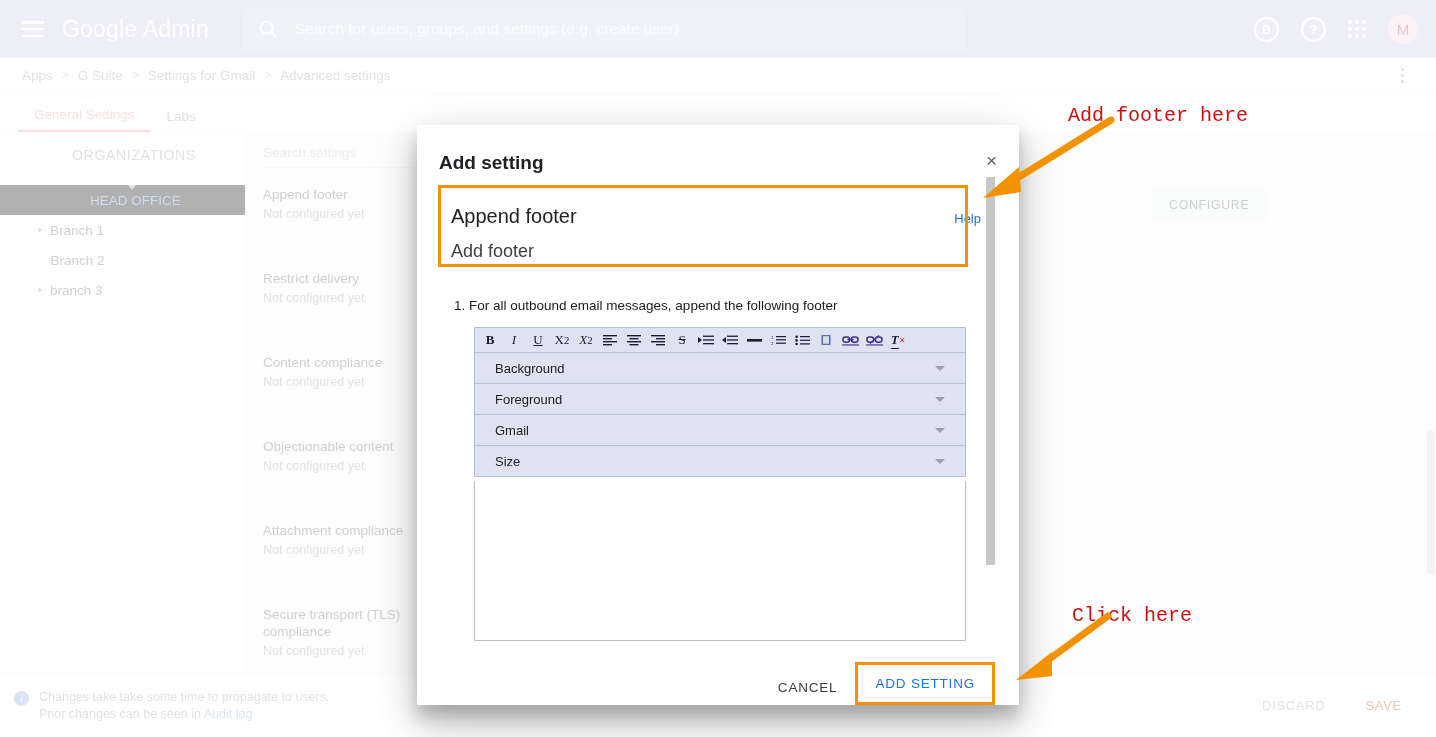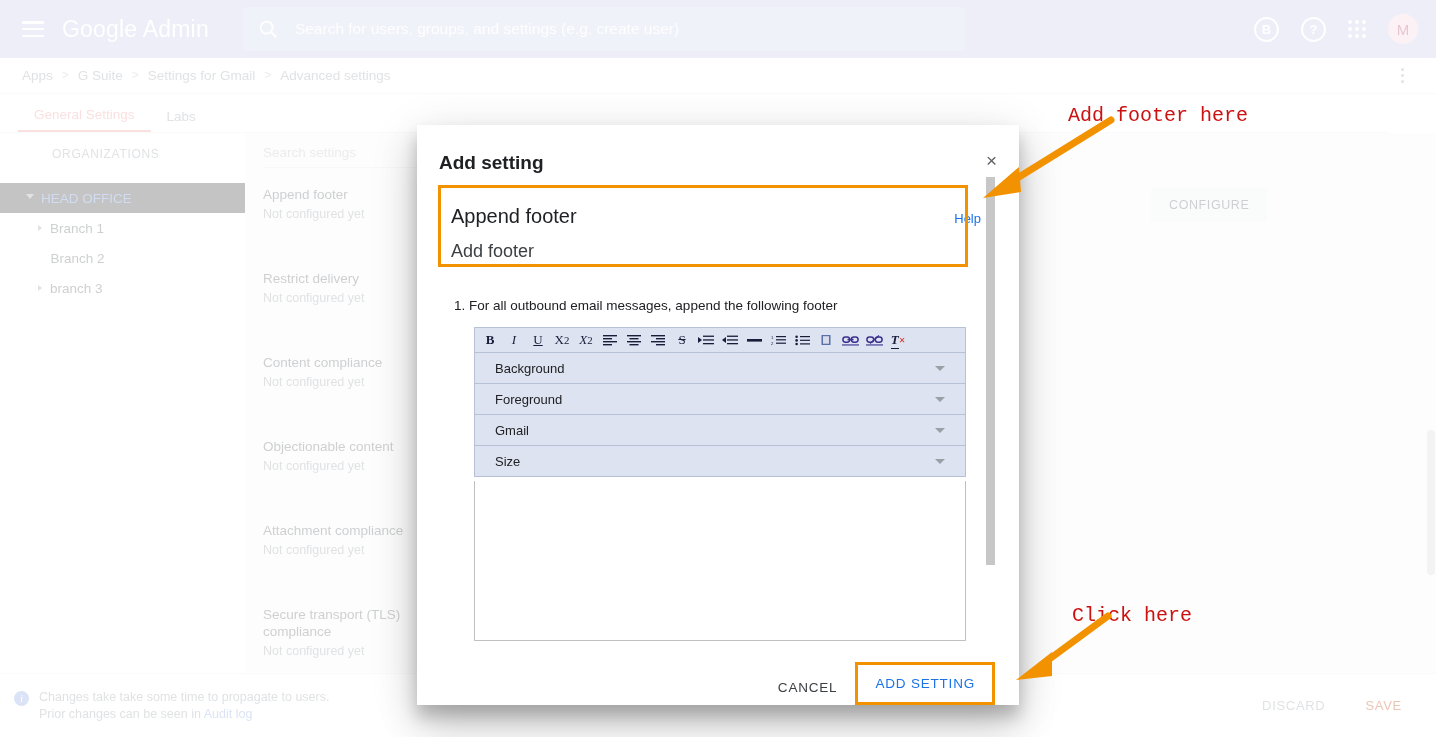--- a/index.html
+++ b/index.html
@@ -118,43 +118,43 @@
   .content {
     position: absolute; top: 133px; left: 0;
     width: 1436px; height: 540px;
     background: #fafafa;
   }
   .orgcol {
     position: absolute; top: 0; left: 0; width: 245px; height: 100%;
     background: #fff;
   }
   .org-head {
-    font-size: 12px; color: #9aa0a6; letter-spacing: .7px;
-    padding: 14px 0 0 52px;
+    font-size: 14px; color: #9aa0a6; letter-spacing: .7px;
+    padding: 14px 0 0 72px;
   }
   .org-tree { margin-top: 22px; }
   .org-item {
     height: 30px; display: flex; align-items: center;
     font-size: 13.5px; color: #5f6368; padding-left: 26px;
     cursor: pointer;
   }
   .org-item .caret {
     width: 0; height: 0; margin-right: 8px;
     border-left: 4.5px solid #9aa0a6;
     border-top: 3.5px solid transparent;
     border-bottom: 3.5px solid transparent;
   }
   .org-item .caret.down {
     border-left: 4px solid transparent;
     border-right: 4px solid transparent;
     border-top: 5px solid #9aa0a6;
     margin-right: 7px;
   }
   .org-item .caret.none { border: 0; width: 4.5px; margin-right: 8px; }
-  .org-item.selected { background: #404040; color: #6b8fd4; }
+  .org-item.selected { background: #000000; color: #6b8fd4; flex-direction: column; }
   .org-item.lvl2 { padding-left: 38px; }
 
   .settings-col {
     position: absolute; top: 0; left: 245px; width: 1191px; height: 100%;
   }
   .settings-search {
     margin: 12px 0 0 18px; width: 520px;
     font-size: 13.5px; color: #bdc1c6;
     border-bottom: 1px solid #e8eaed; padding-bottom: 7px;
   }

